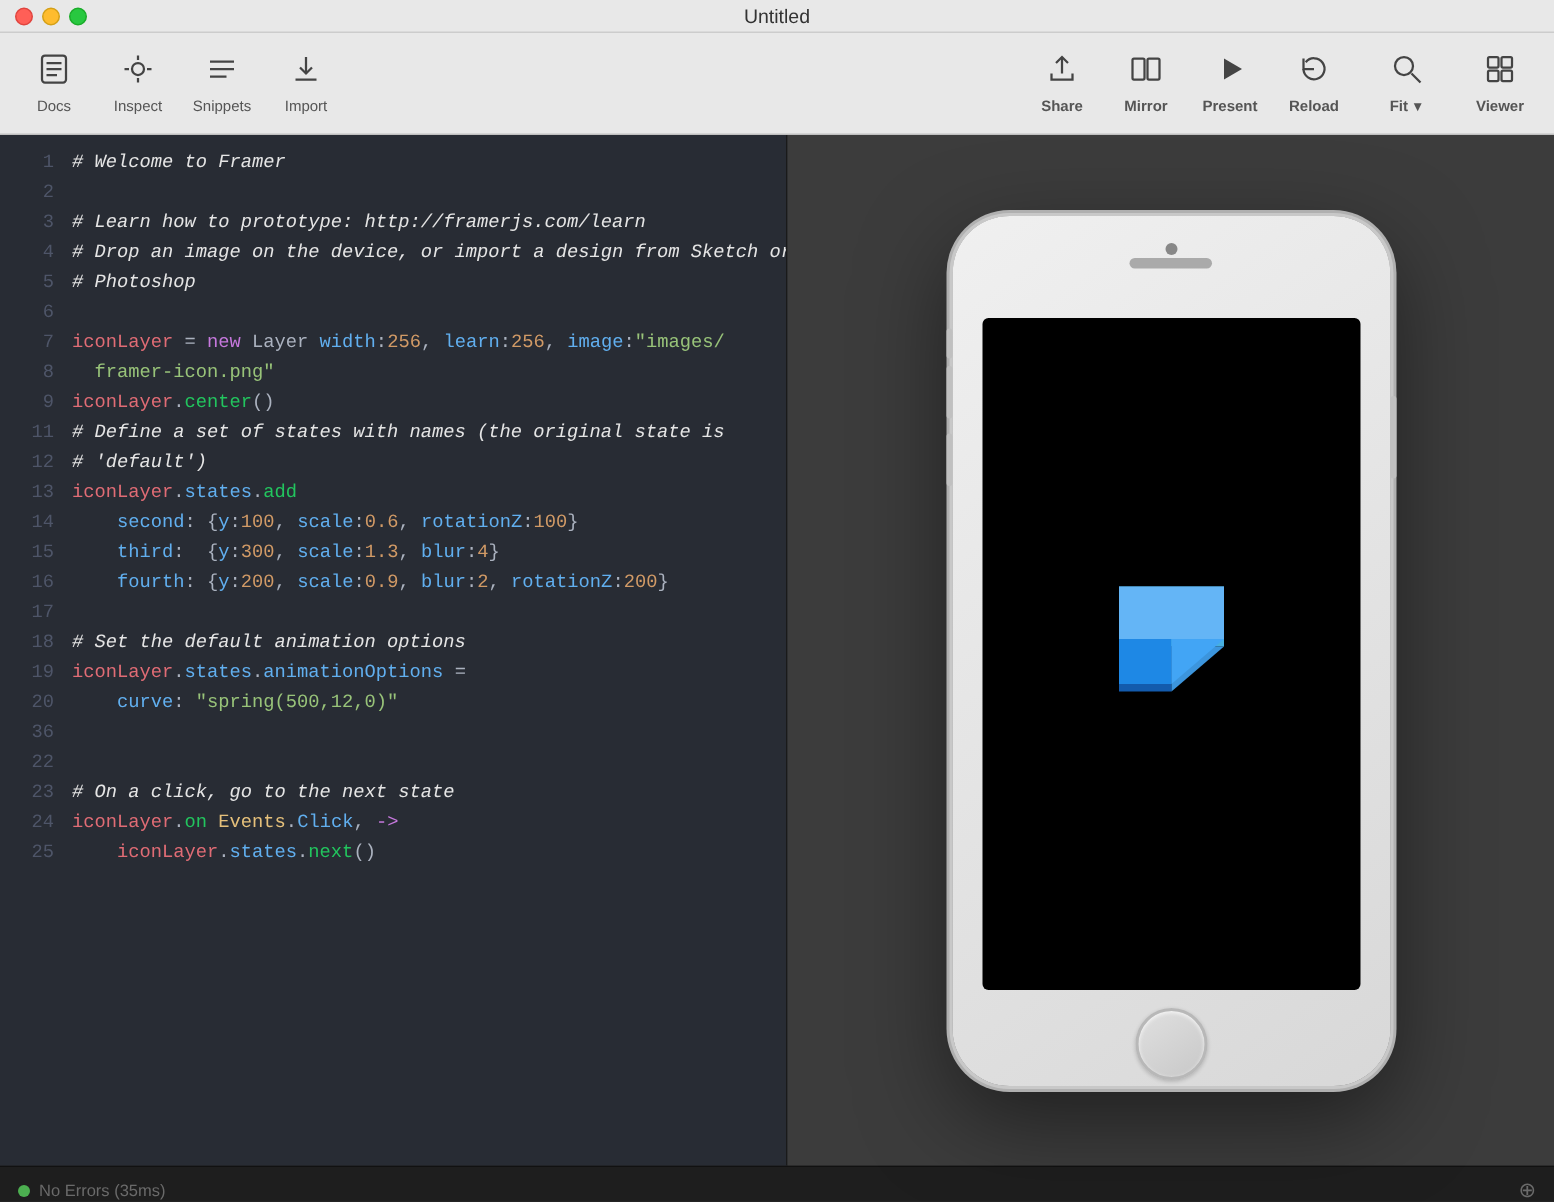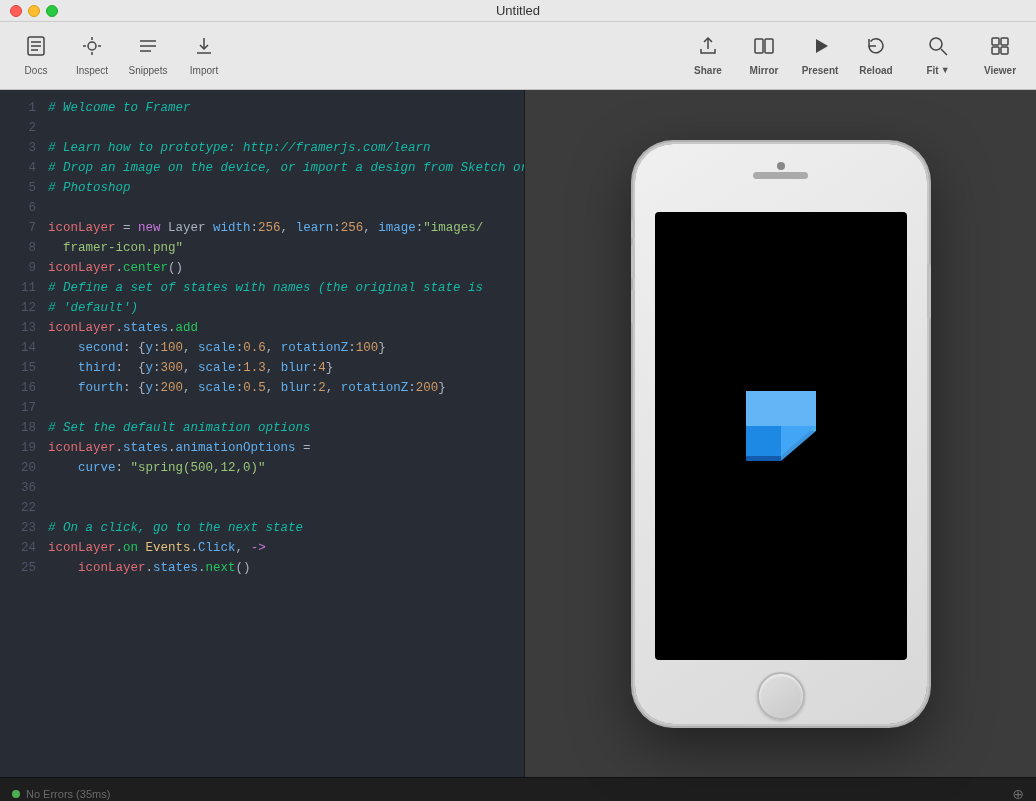--- a/index.html
+++ b/index.html
@@ -117,21 +117,21 @@
       text-align: right;
       margin-right: 12px;
       user-select: none;
       flex-shrink: 0;
     }
     .line-code {
       color: #abb2bf;
       white-space: pre;
     }
     
-    .c-comment { color: #14b8a6; font-style: italic; text-align: center; }
+    .c-comment { color: #e5e5e5; font-style: italic; text-align: center; }
     .c-new { color: #c678dd; }
     .c-var { color: #e06c75; }
     .c-prop { color: #61afef; }
     .c-num { color: #d19a66; }
     .c-str { color: #98c379; }
     .c-method { color: #22c55e; }
     .c-event { color: #e5c07b; }
     .c-arrow { color: #c678dd; }
 
     
@@ -460,21 +460,21 @@
       <div class="code-line">
         <span class="line-num">14</span>
         <span class="line-code">    <span class="c-prop">second</span>: {<span class="c-prop">y</span>:<span class="c-num">100</span>, <span class="c-prop">scale</span>:<span class="c-num">0.6</span>, <span class="c-prop">rotationZ</span>:<span class="c-num">100</span>}</span>
       </div>
       <div class="code-line">
         <span class="line-num">15</span>
         <span class="line-code">    <span class="c-prop">third</span>:  {<span class="c-prop">y</span>:<span class="c-num">300</span>, <span class="c-prop">scale</span>:<span class="c-num">1.3</span>, <span class="c-prop">blur</span>:<span class="c-num">4</span>}</span>
       </div>
       <div class="code-line">
         <span class="line-num">16</span>
-        <span class="line-code">    <span class="c-prop">fourth</span>: {<span class="c-prop">y</span>:<span class="c-num">200</span>, <span class="c-prop">scale</span>:<span class="c-num">0.5</span>, <span class="c-prop">blur</span>:<span class="c-num">2</span>, <span class="c-prop">rotationZ</span>:<span class="c-num">200</span>}</span>
+        <span class="line-code">    <span class="c-prop">fourth</span>: {<span class="c-prop">y</span>:<span class="c-num">200</span>, <span class="c-prop">scale</span>:<span class="c-num">0.9</span>, <span class="c-prop">blur</span>:<span class="c-num">2</span>, <span class="c-prop">rotationZ</span>:<span class="c-num">200</span>}</span>
       </div>
       <div class="code-line">
         <span class="line-num">17</span>
         <span class="line-code"></span>
       </div>
       <div class="code-line">
         <span class="line-num">18</span>
         <span class="line-code"><span class="c-comment"># Set the default animation options</span></span>
       </div>
       <div class="code-line">

